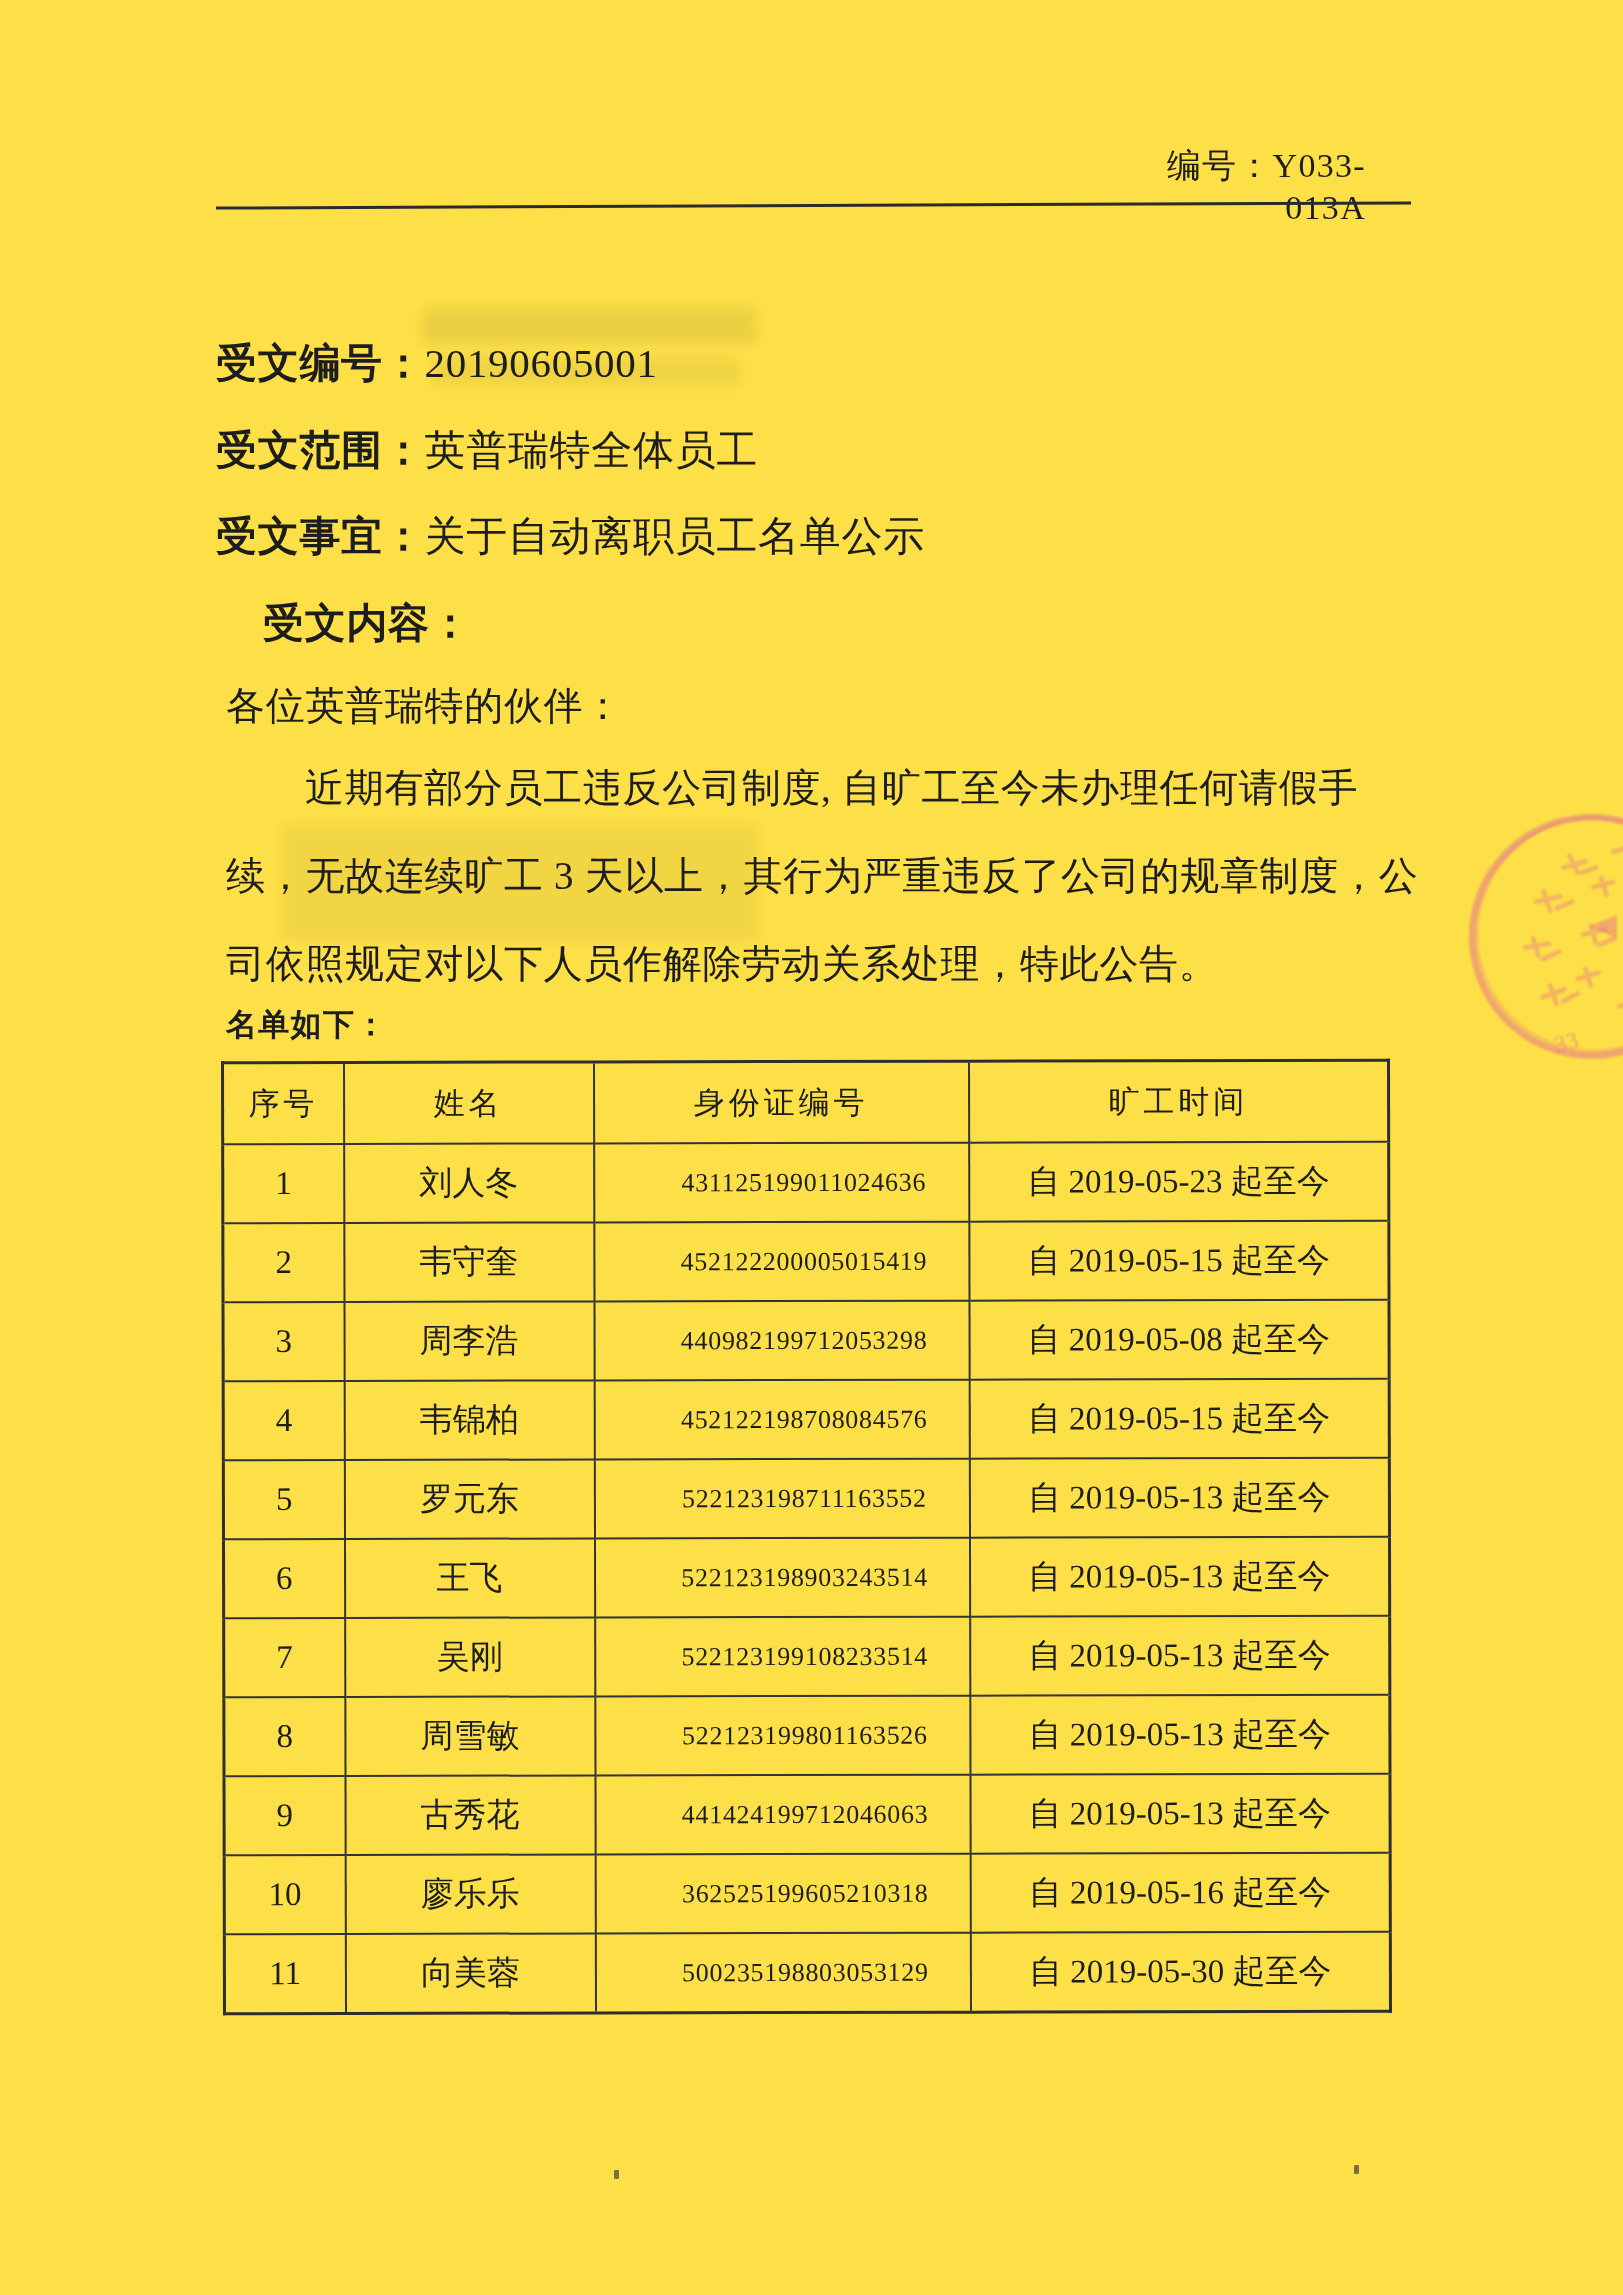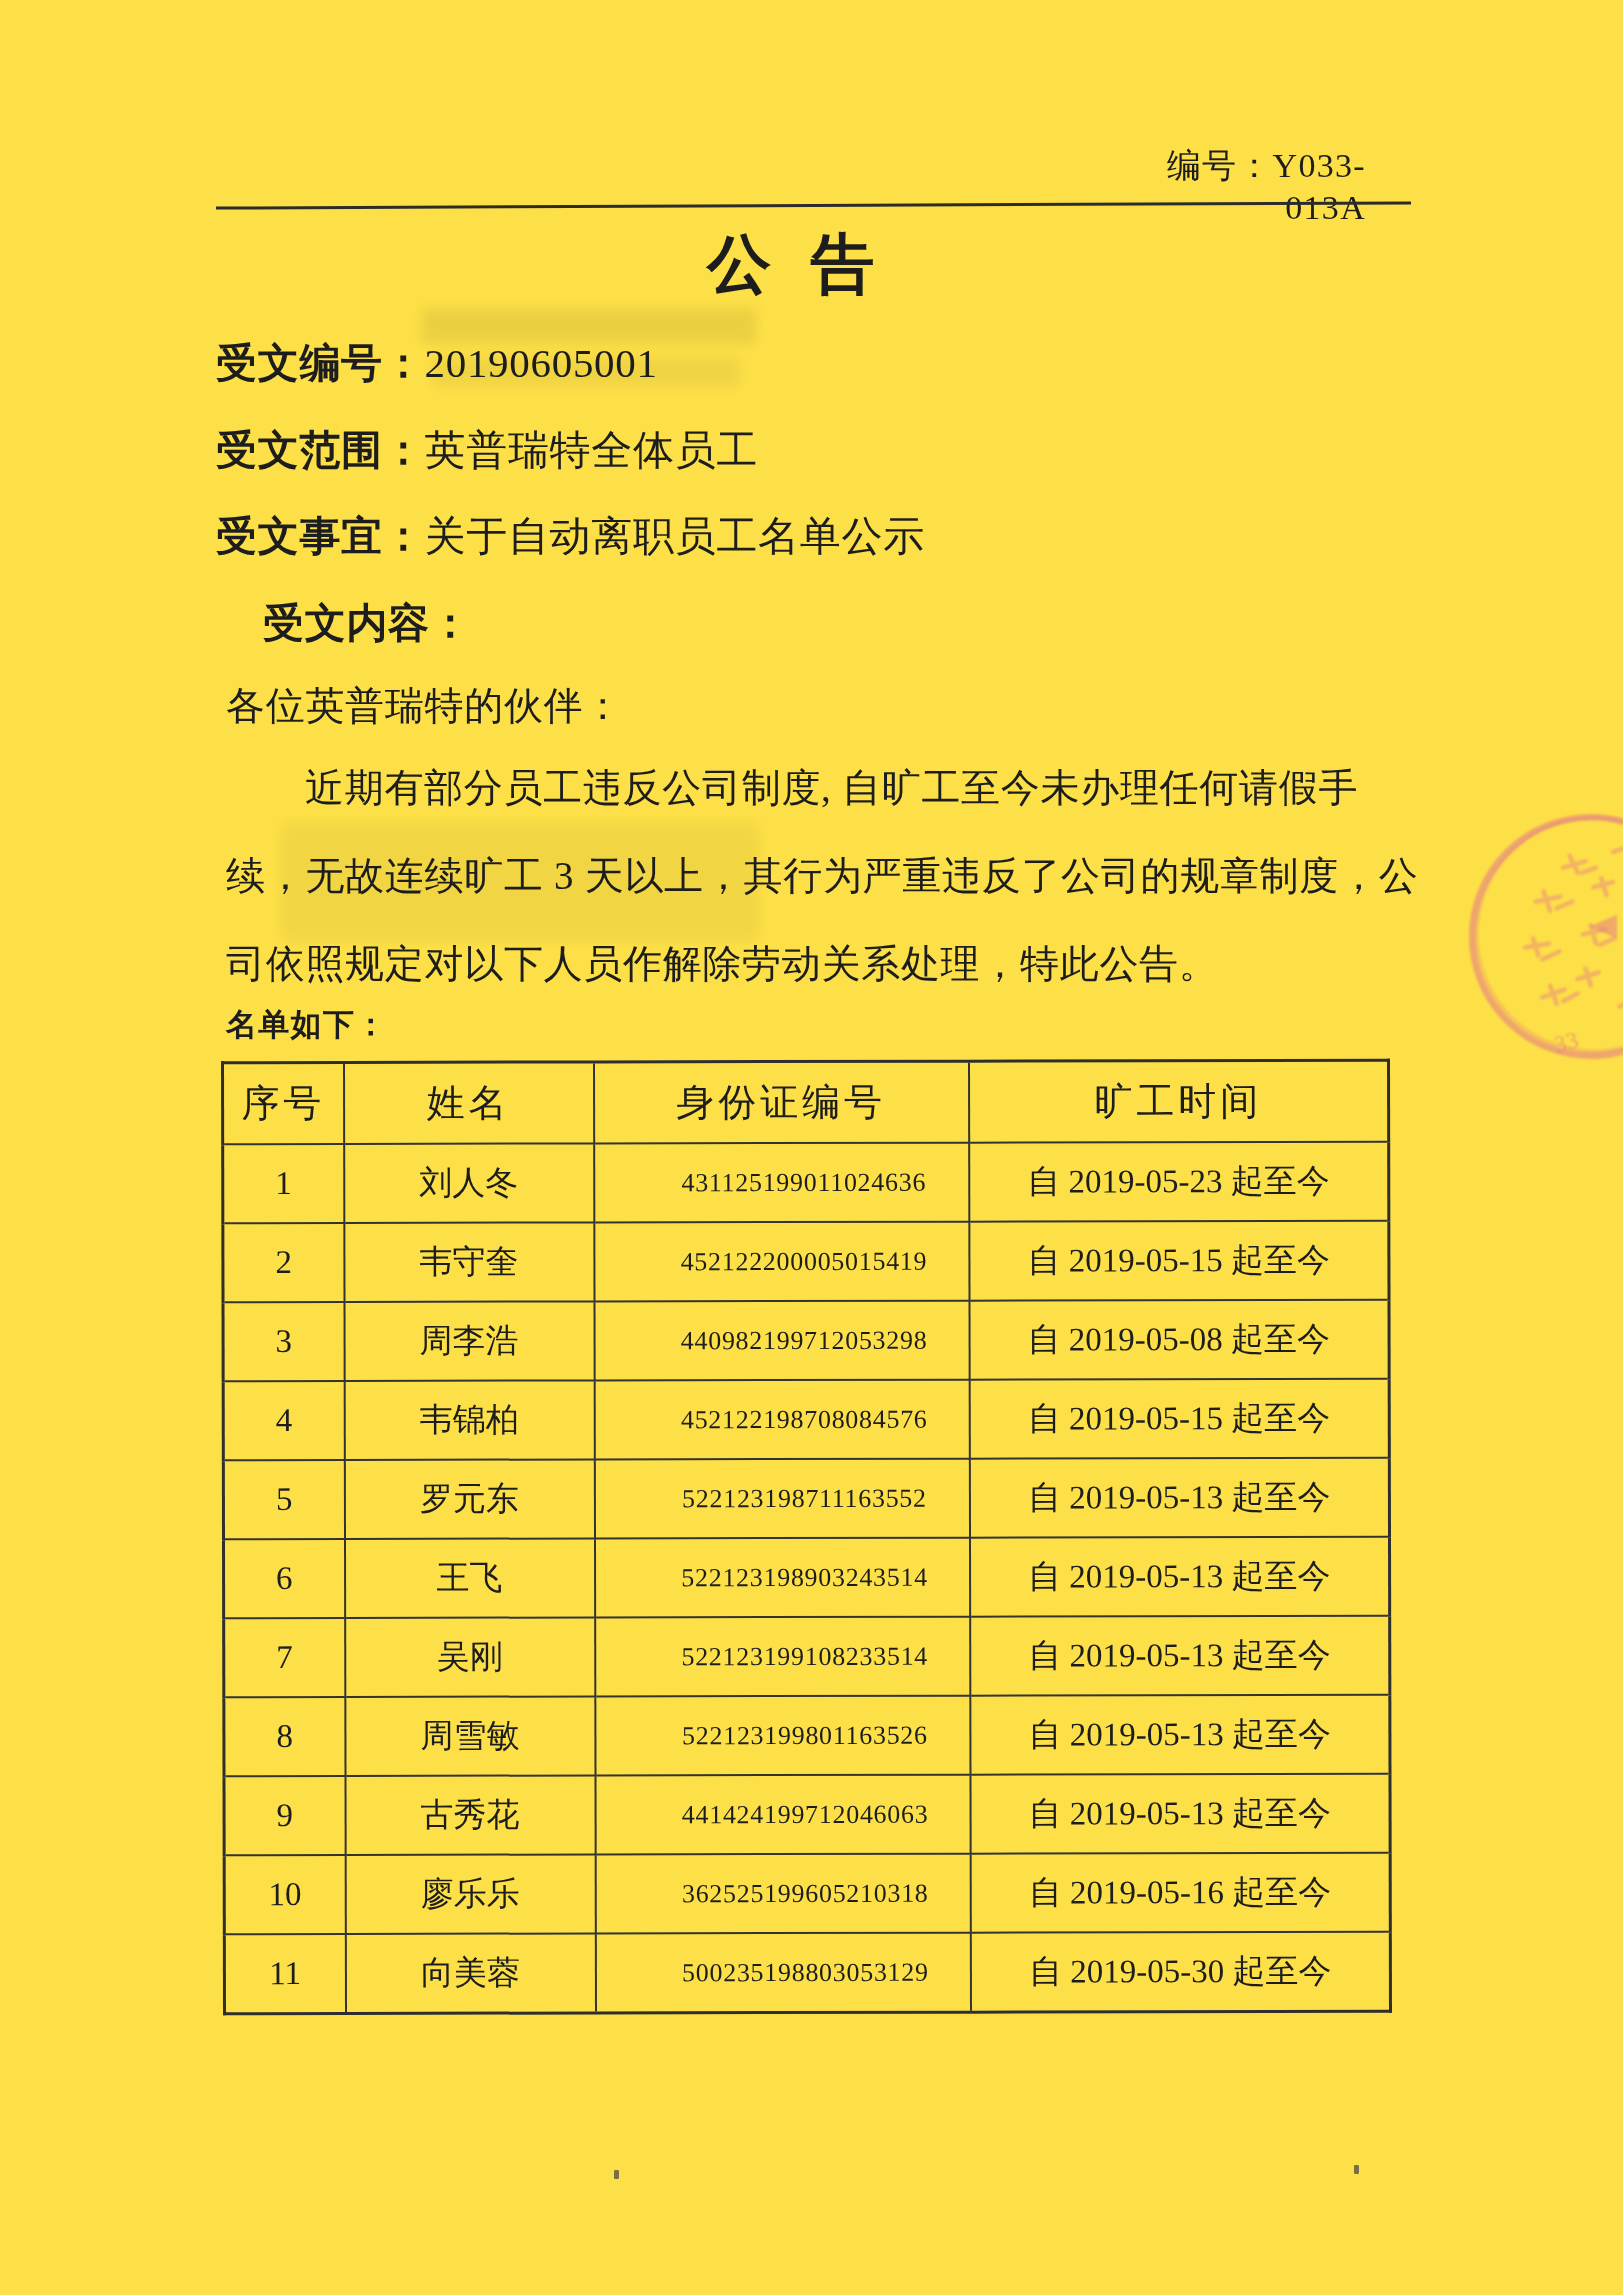--- a/index.html
+++ b/index.html
@@ -47,21 +47,21 @@
     transform:rotate(-0.12deg);
   }
   table.roster col.c0{width:121px;}
   table.roster col.c1{width:250px;}
   table.roster col.c2{width:375px;}
   table.roster col.c3{width:420px;}
   table.roster th, table.roster td{
     border:2px solid #333;text-align:center;vertical-align:middle;
     font-weight:400;padding:0;overflow:hidden;
   }
-  table.roster th{height:79px;font-size:38px;letter-spacing:3.9px;}
+  table.roster th{height:79px;font-size:31px;letter-spacing:3.9px;}
   table.roster td{height:77px;font-size:33px;}
   table.roster td.id{font-size:26px;letter-spacing:0.7px;padding-left:45px;}
   table.roster td.date{font-size:33px;letter-spacing:0;}
   table.roster tr.hdr th{border-top:3.9px solid #2e2e2e;}
   table.roster tr td:first-child, table.roster tr.hdr th:first-child{border-left:3.3px solid #2e2e2e;}
   table.roster tr td:last-child,  table.roster tr.hdr th:last-child{border-right:3.3px solid #2e2e2e;}
   table.roster tr:last-child td{border-bottom:3.3px solid #2e2e2e;}
   .smudge{background:#000;filter:blur(5.9px);}
   .sm1{left:422px;top:308px;width:334px;height:36px;opacity:0.07;}
   .sm2{left:432px;top:357px;width:308px;height:29.5px;opacity:0.05;}
@@ -78,21 +78,20 @@
 <div class="page">
 
   <div class="abs smudge sm1"></div>
   <div class="abs smudge sm2"></div>
   <div class="abs smudge sm3"></div>
 
   <div class="abs doc-number">编号：Y033-013A</div>
 
   <div class="abs rule"></div>
 
-  <div class="abs doc-title">公 告</div>
 
   <div class="abs field-row f0">
     <span class="lab">受文编号：</span><span class="val">20190605001</span>
   </div>
   <div class="abs field-row f1">
     <span class="lab">受文范围：</span><span class="val">英普瑞特全体员工</span>
   </div>
   <div class="abs field-row f2">
     <span class="lab">受文事宜：</span><span class="val">关于自动离职员工名单公示</span>
   </div>

